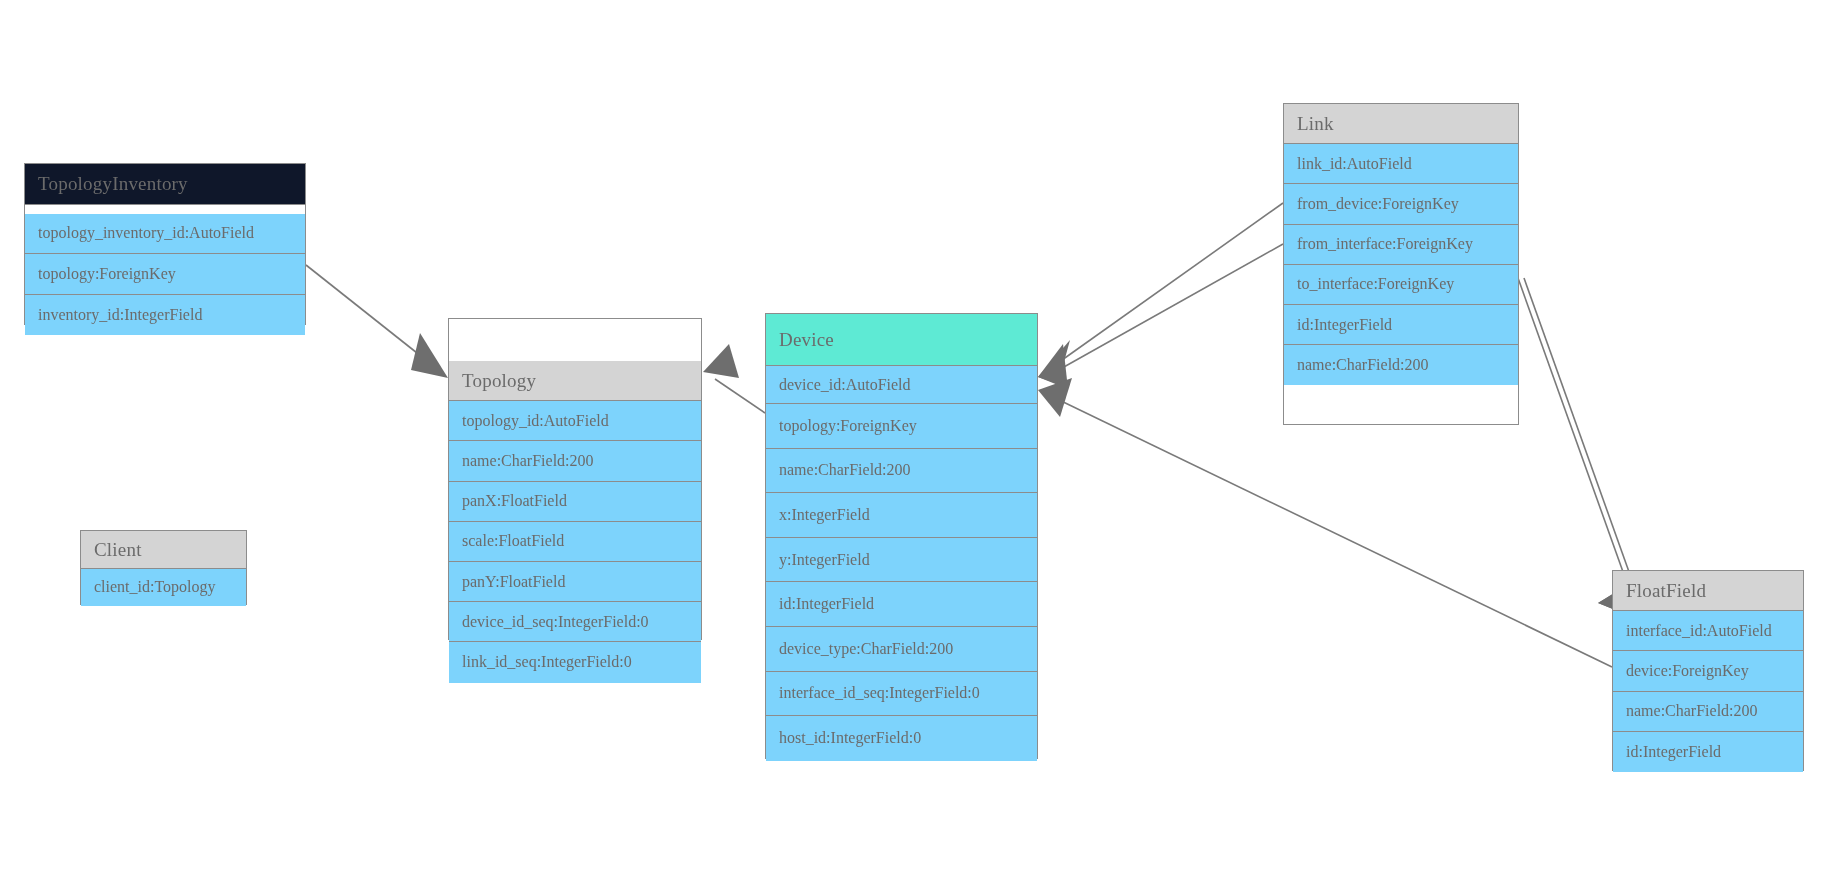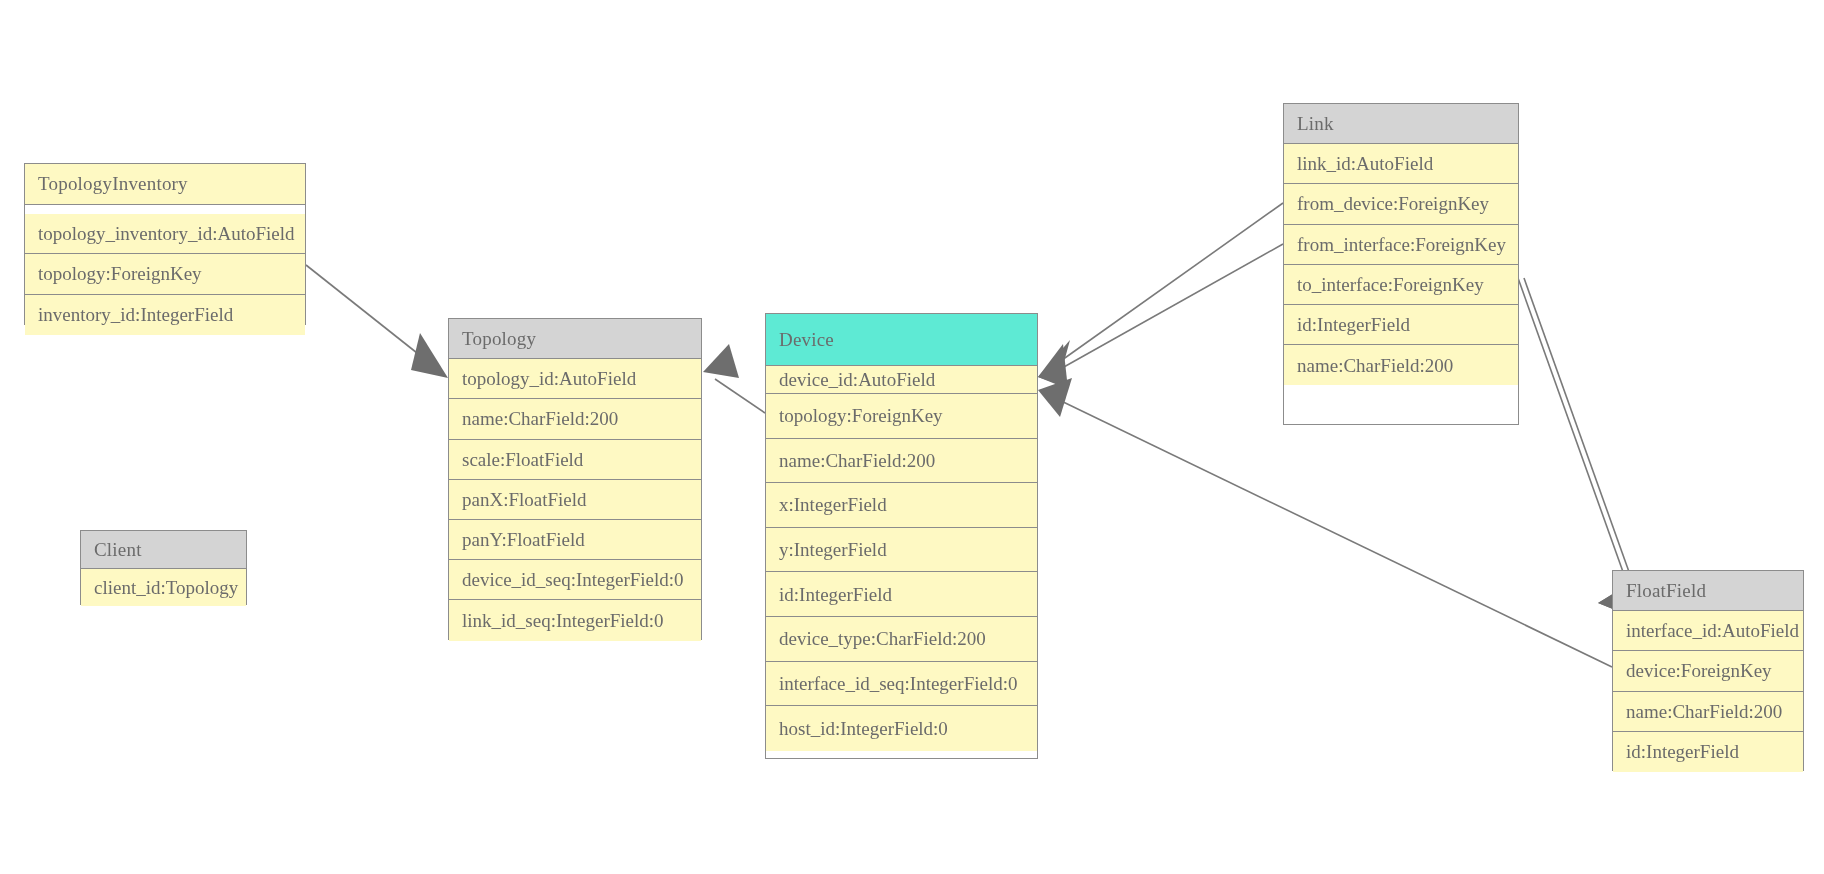--- a/index.html
+++ b/index.html
@@ -39,24 +39,24 @@
     line-height: 1;
     display: flex;
     align-items: center;
     padding-left: 13px;
     letter-spacing: 0.2px;
     white-space: nowrap;
     overflow: hidden;
   }
   .entity-field {
     box-sizing: border-box;
-    background: #fef9c3;
+    background: #7dd3fc;
     border-bottom: 1px solid #8c8c8c;
     color: #6b6b6b;
-    font-size: 19px;
+    font-size: 16px;
     line-height: 1;
     display: flex;
     align-items: center;
     padding-left: 13px;
     white-space: nowrap;
     overflow: hidden;
   }
   .entity-field.last {
     border-bottom: none;
   }
@@ -82,42 +82,42 @@
         <path d="M 1038,377 L 1070,340 L 1058,384 Z" fill="#6e6e6e"></path>
         <path d="M 1038,377 L 1063,344 L 1068,389 Z" fill="#6e6e6e"></path>
         <path d="M 1640,620 L 1598,603 L 1634,581 Z" fill="#6e6e6e"></path>
         <path d="M 1640,620 L 1598,603 L 1634,581 Z" fill="#6e6e6e"></path>
         <path d="M 1038,390 L 1072,378 L 1060,417 Z" fill="#6e6e6e"></path>
       </g>
   </svg>
 
   <div id="entity-layer">
       <div class="entity" style="left: 24px; top: 163px; width: 282px; border-color: rgb(140, 140, 140); height: 162px;">
-        <div class="entity-header" style="height: 40.5px; background: #fef9c3; color: rgb(107, 107, 107); border-bottom-color: rgb(140, 140, 140);">TopologyInventory</div>
+        <div class="entity-header" style="height: 40.5px; background: #0f172a; color: rgb(107, 107, 107); border-bottom-color: rgb(140, 140, 140);">TopologyInventory</div>
         <div class="entity-field" style="height: 40.5px; color: rgb(107, 107, 107); border-bottom-color: rgb(140, 140, 140); margin-top: 9px;">topology_inventory_id:AutoField</div>
         <div class="entity-field" style="height: 40.5px; color: rgb(107, 107, 107); border-bottom-color: rgb(140, 140, 140);">topology:ForeignKey</div>
         <div class="entity-field last" style="height: 40.5px; color: rgb(107, 107, 107); border-bottom-color: rgb(140, 140, 140);">inventory_id:IntegerField</div>
       </div>
       <div class="entity" style="left: 448px; top: 318px; width: 254px; border-color: rgb(140, 140, 140); height: 321.6px;">
-        <div class="entity-header" style="height: 40.2px; background: rgb(212, 212, 212); color: rgb(107, 107, 107); border-bottom-color: rgb(140, 140, 140);">Topology</div>
+        <div class="entity-header" style="height: 40.2px; background: rgb(212, 212, 212); color: rgb(107, 107, 107); border-bottom-color: rgb(140, 140, 140); margin-top: 42px;">Topology</div>
         <div class="entity-field" style="height: 40.2px; color: rgb(107, 107, 107); border-bottom-color: rgb(140, 140, 140);">topology_id:AutoField</div>
         <div class="entity-field" style="height: 40.2px; color: rgb(107, 107, 107); border-bottom-color: rgb(140, 140, 140);">name:CharField:200</div>
+        <div class="entity-field" style="height: 40.2px; color: rgb(107, 107, 107); border-bottom-color: rgb(140, 140, 140);">panX:FloatField</div>
         <div class="entity-field" style="height: 40.2px; color: rgb(107, 107, 107); border-bottom-color: rgb(140, 140, 140);">scale:FloatField</div>
-        <div class="entity-field" style="height: 40.2px; color: rgb(107, 107, 107); border-bottom-color: rgb(140, 140, 140);">panX:FloatField</div>
         <div class="entity-field" style="height: 40.2px; color: rgb(107, 107, 107); border-bottom-color: rgb(140, 140, 140);">panY:FloatField</div>
         <div class="entity-field" style="height: 40.2px; color: rgb(107, 107, 107); border-bottom-color: rgb(140, 140, 140);">device_id_seq:IntegerField:0</div>
         <div class="entity-field last" style="height: 40.2px; color: rgb(107, 107, 107); border-bottom-color: rgb(140, 140, 140);">link_id_seq:IntegerField:0</div>
       </div>
       <div class="entity" style="left: 80px; top: 530px; width: 167px; border-color: rgb(140, 140, 140); height: 75px;">
         <div class="entity-header" style="height: 37.5px; background: rgb(212, 212, 212); color: rgb(107, 107, 107); border-bottom-color: rgb(140, 140, 140);">Client</div>
         <div class="entity-field last" style="height: 37.5px; color: rgb(107, 107, 107); border-bottom-color: rgb(140, 140, 140);">client_id:Topology</div>
       </div>
       <div class="entity" style="left: 765px; top: 313px; width: 273px; border-color: rgb(140, 140, 140); height: 446px;">
         <div class="entity-header" style="height: 52px; background: #5eead4; color: rgb(107, 107, 107); border-bottom-color: rgb(140, 140, 140);">Device</div>
-        <div class="entity-field" style="height: 28px; color: rgb(107, 107, 107); border-bottom-color: rgb(140, 140, 140);">device_id:AutoField</div>
+        <div class="entity-field" style="height: 38px; color: rgb(107, 107, 107); border-bottom-color: rgb(140, 140, 140);">device_id:AutoField</div>
         <div class="entity-field" style="height: 44.6px; color: rgb(107, 107, 107); border-bottom-color: rgb(140, 140, 140);">topology:ForeignKey</div>
         <div class="entity-field" style="height: 44.6px; color: rgb(107, 107, 107); border-bottom-color: rgb(140, 140, 140);">name:CharField:200</div>
         <div class="entity-field" style="height: 44.6px; color: rgb(107, 107, 107); border-bottom-color: rgb(140, 140, 140);">x:IntegerField</div>
         <div class="entity-field" style="height: 44.6px; color: rgb(107, 107, 107); border-bottom-color: rgb(140, 140, 140);">y:IntegerField</div>
         <div class="entity-field" style="height: 44.6px; color: rgb(107, 107, 107); border-bottom-color: rgb(140, 140, 140);">id:IntegerField</div>
         <div class="entity-field" style="height: 44.6px; color: rgb(107, 107, 107); border-bottom-color: rgb(140, 140, 140);">device_type:CharField:200</div>
         <div class="entity-field" style="height: 44.6px; color: rgb(107, 107, 107); border-bottom-color: rgb(140, 140, 140);">interface_id_seq:IntegerField:0</div>
         <div class="entity-field last" style="height: 44.6px; color: rgb(107, 107, 107); border-bottom-color: rgb(140, 140, 140);">host_id:IntegerField:0</div>
       </div>
       <div class="entity" style="left: 1283px; top: 103px; width: 236px; border-color: rgb(140, 140, 140); height: 321.6px;">

